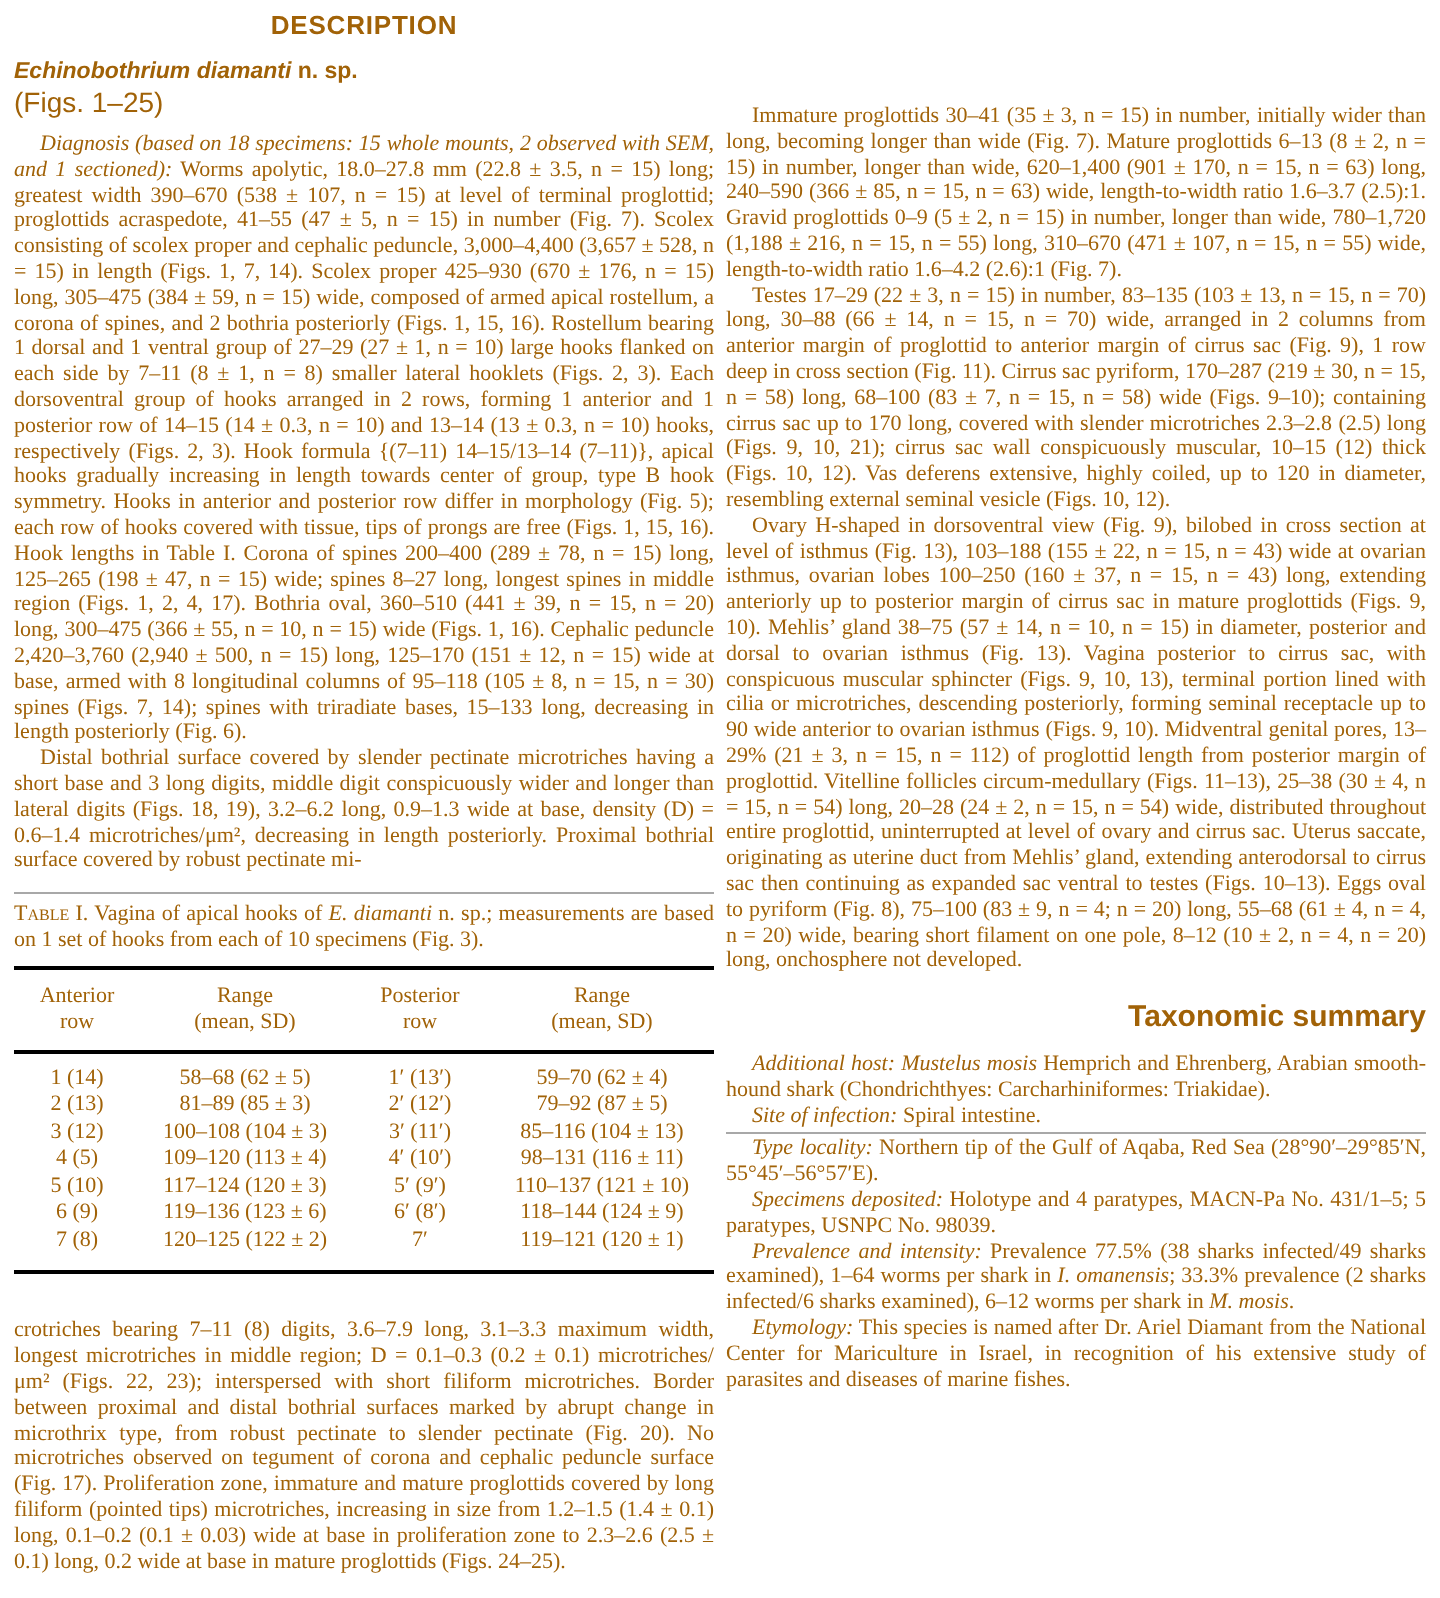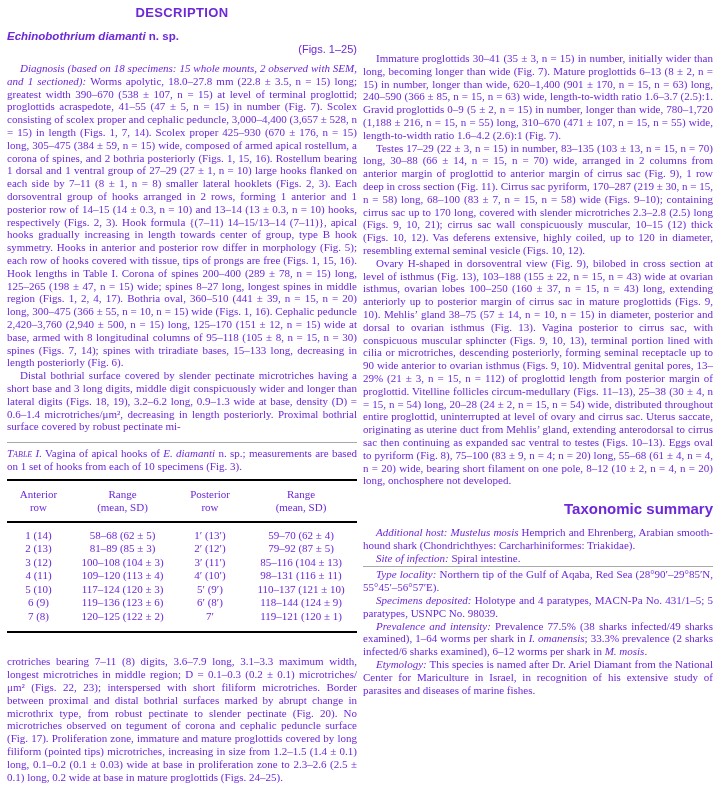--- a/index.html
+++ b/index.html
@@ -1,45 +1,45 @@
 <!DOCTYPE html>
 <html><head>
 <meta charset="utf-8">
 <style>
   html,body{margin:0;padding:0;background:#ffffff;}
   .page{
     position:relative;width:720px;height:799px;background:#ffffff;overflow:hidden;
-    font-family:"Liberation Serif", serif;color:#6d28d9;
+    font-family:"Liberation Serif", serif;color:#a16207;
   }
   .col{position:absolute;top:0;width:350px;}
   .col-left{left:7px;}
   .col-right{left:363px;top:52px;}
   .head-block{padding-top:5px;}
   .section-title{
     text-align:center;font-family:"Liberation Sans", sans-serif;font-weight:bold;
     font-size:13px;letter-spacing:.4px;margin:0 0 10px 0;
   }
   .species-title{
     text-align:left;font-family:"Liberation Sans", sans-serif;font-weight:bold;
     font-size:11.5px;margin:0 0 1px 0;
   }
   .figs-caption{
-    text-align:right;font-family:"Liberation Sans", sans-serif;
-    font-size:11px;margin:0 0 7px 0;font-weight:normal;
+    text-align:left;font-family:"Liberation Sans", sans-serif;
+    font-size:14px;margin:0 0 7px 0;font-weight:normal;
   }
   p.body{
     margin:0;font-size:11px;line-height:12.8px;text-align:justify;
     text-indent:13px;hyphens:none;
   }
   p.body.noindent{text-indent:0;}
   .gray-rule{border:0;border-top:1px solid #a8a8a8;margin:9px 0 4px 0;height:0;}
   .table-caption{
     margin:0 0 6px 0;font-size:11px;line-height:12.9px;text-align:justify;text-indent:0;
   }
-  .sc{font-variant:small-caps;font-style:italic;}
+  .sc{font-variant:small-caps;}
   table.data-table{
     width:100%;border-collapse:collapse;table-layout:fixed;
     border-top:2.5px solid #000;border-bottom:2.5px solid #000;
     font-size:11px;margin:0 0 22px 0;
   }
   table.data-table thead th{
     font-weight:normal;text-align:center;vertical-align:middle;
     white-space:pre-line;line-height:13.5px;padding:7px 0 6px 0;
     border-bottom:2px solid #000;
   }
@@ -108,21 +108,21 @@
             <td>2′ (12′)</td>
             <td>79–92 (87 ± 5)</td>
           </tr>
           <tr>
             <td>3 (12)</td>
             <td>100–108 (104 ± 3)</td>
             <td>3′ (11′)</td>
             <td>85–116 (104 ± 13)</td>
           </tr>
           <tr>
-            <td>4 (11)</td>
+            <td>4 (5)</td>
             <td>109–120 (113 ± 4)</td>
             <td>4′ (10′)</td>
             <td>98–131 (116 ± 11)</td>
           </tr>
           <tr>
             <td>5 (10)</td>
             <td>117–124 (120 ± 3)</td>
             <td>5′ (9′)</td>
             <td>110–137 (121 ± 10)</td>
           </tr>

